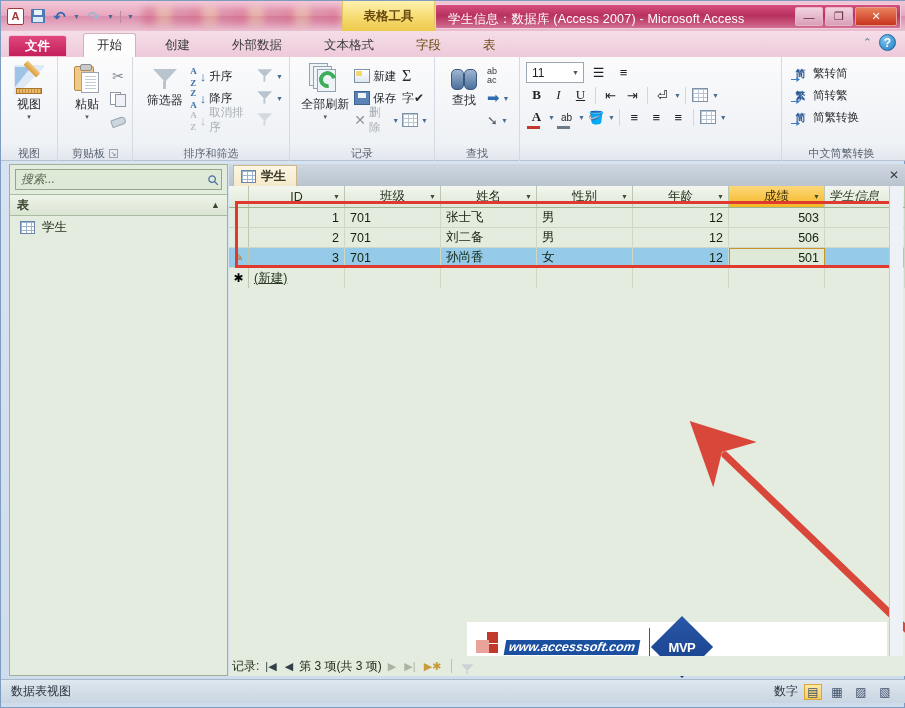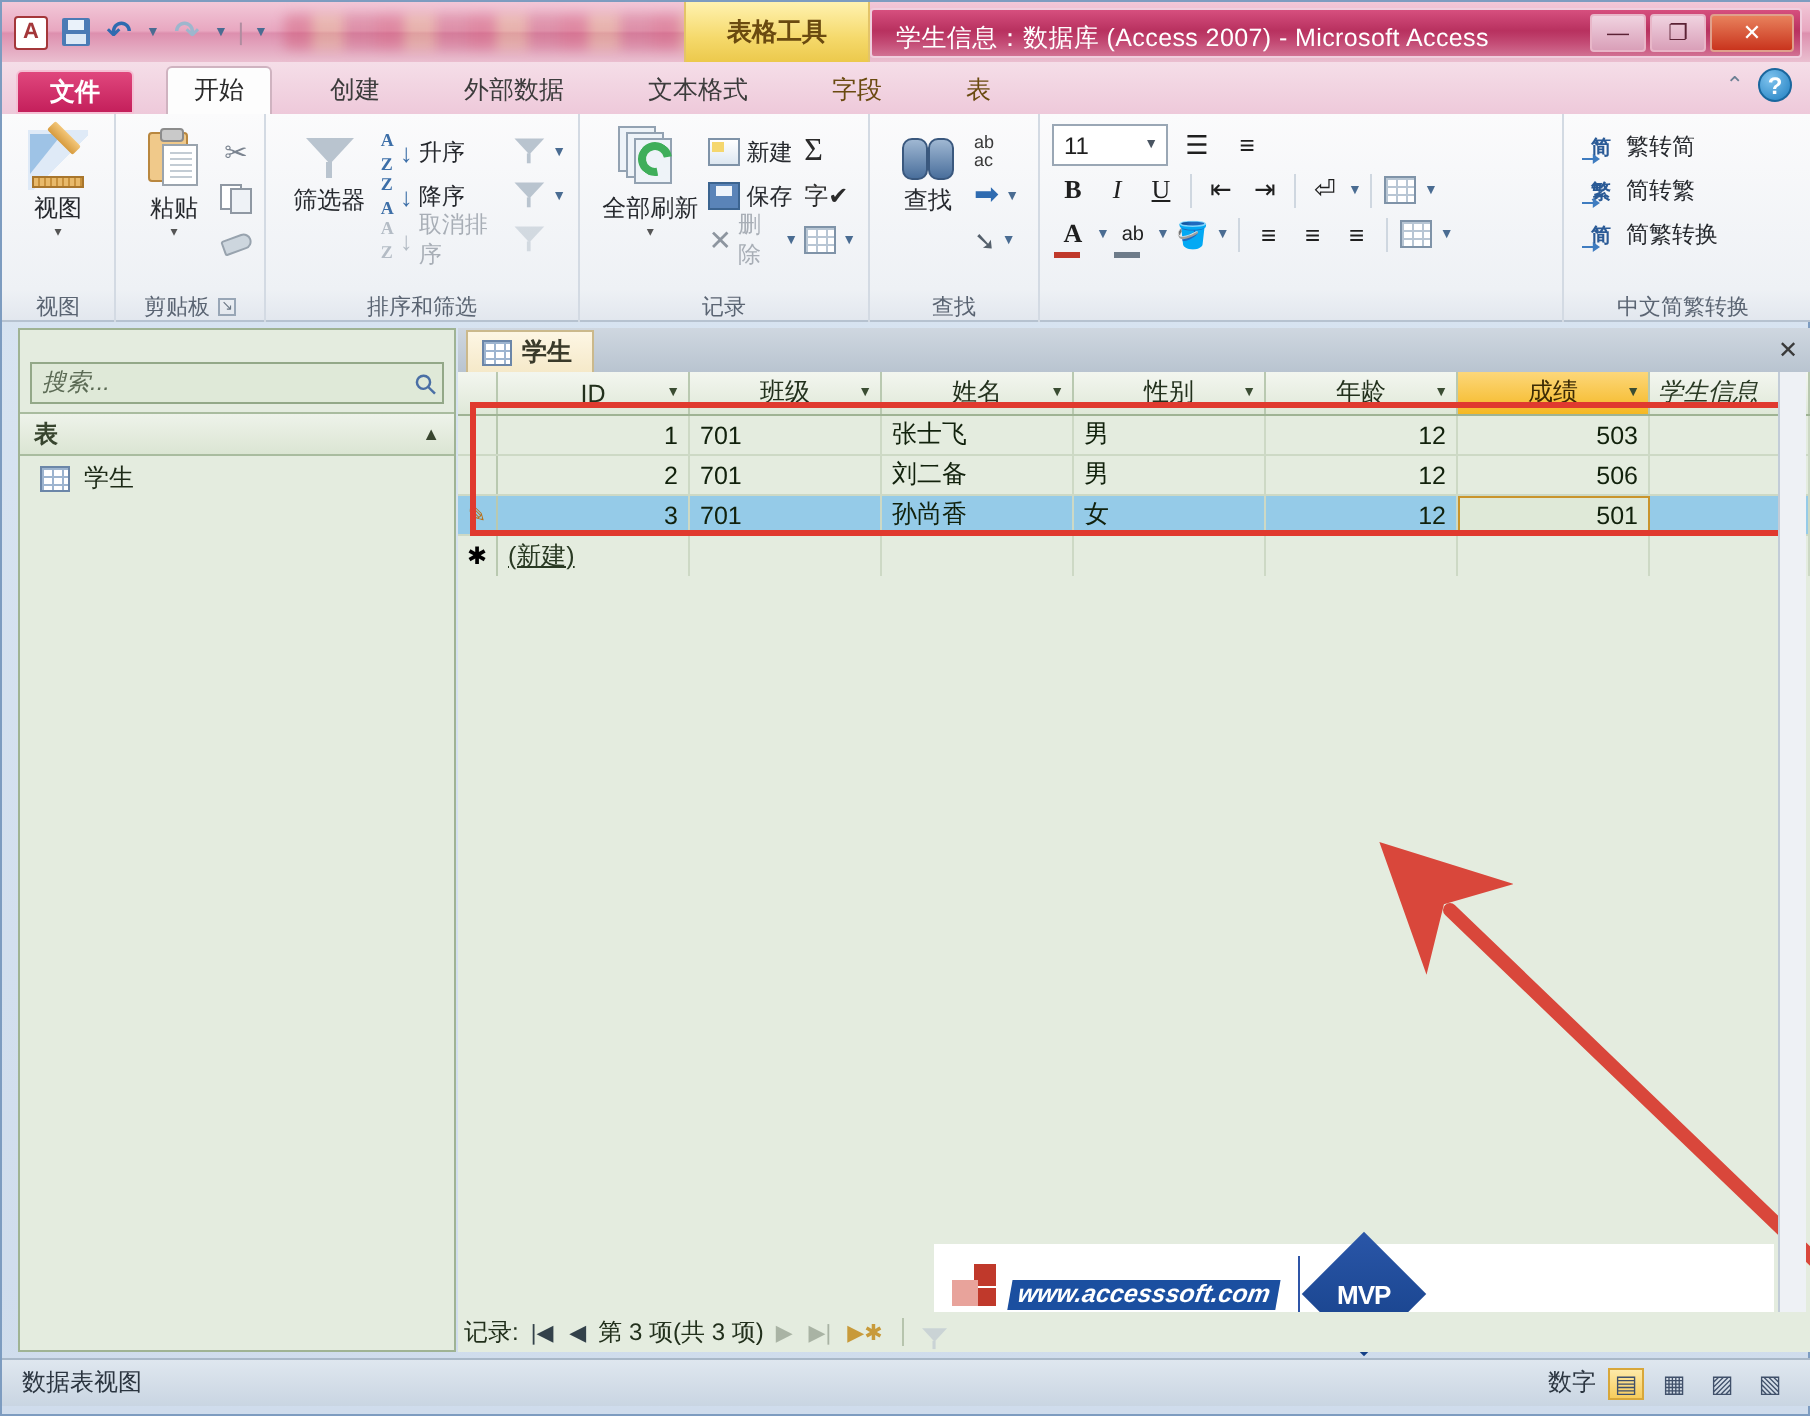--- a/index.html
+++ b/index.html
@@ -207,21 +207,21 @@
     border-bottom: 1px solid #a9bc9f; display: flex; align-items: center; padding: 0 5px;
     font-size: 12px; color: #2f3b2a; font-weight: bold;
   }
   .nav-header .sp { flex: 1; }
   .nav-drop {
     width: 15px; height: 15px; border-radius: 50%; border: 1px solid #8aa07e;
     background: linear-gradient(180deg,#f4f8f0,#cfdcc6); color: #3e5234; font-size: 8px;
     display: flex; align-items: center; justify-content: center;
   }
   .nav-collapse { font-size: 12px; color: #3e5234; margin-left: 6px; }
-  .searchwrap { padding: 4px 5px; position: relative; margin-top: 12px; }
+  .searchwrap { padding: 4px 5px; position: relative; }
   .searchbox {
     width: 100%; height: 21px; background: #dfe9d8; border: 1px solid #93a888;
     font-style: italic; font-size: 12px; color: #5c6b55; padding-left: 5px; line-height: 19px;
   }
   .search-ico { position: absolute; right: 9px; top: 7px; color: #4a6fa5; font-size: 14px; transform: rotate(-45deg); }
   .nav-group {
     height: 22px; background: linear-gradient(180deg,#eef3ea,#dbe5d3);
     border-top: 1px solid #a9bc9f; border-bottom: 1px solid #a9bc9f;
     display: flex; align-items: center; padding: 0 7px; font-size: 12px; color: #38452f; font-weight: bold;
   }

